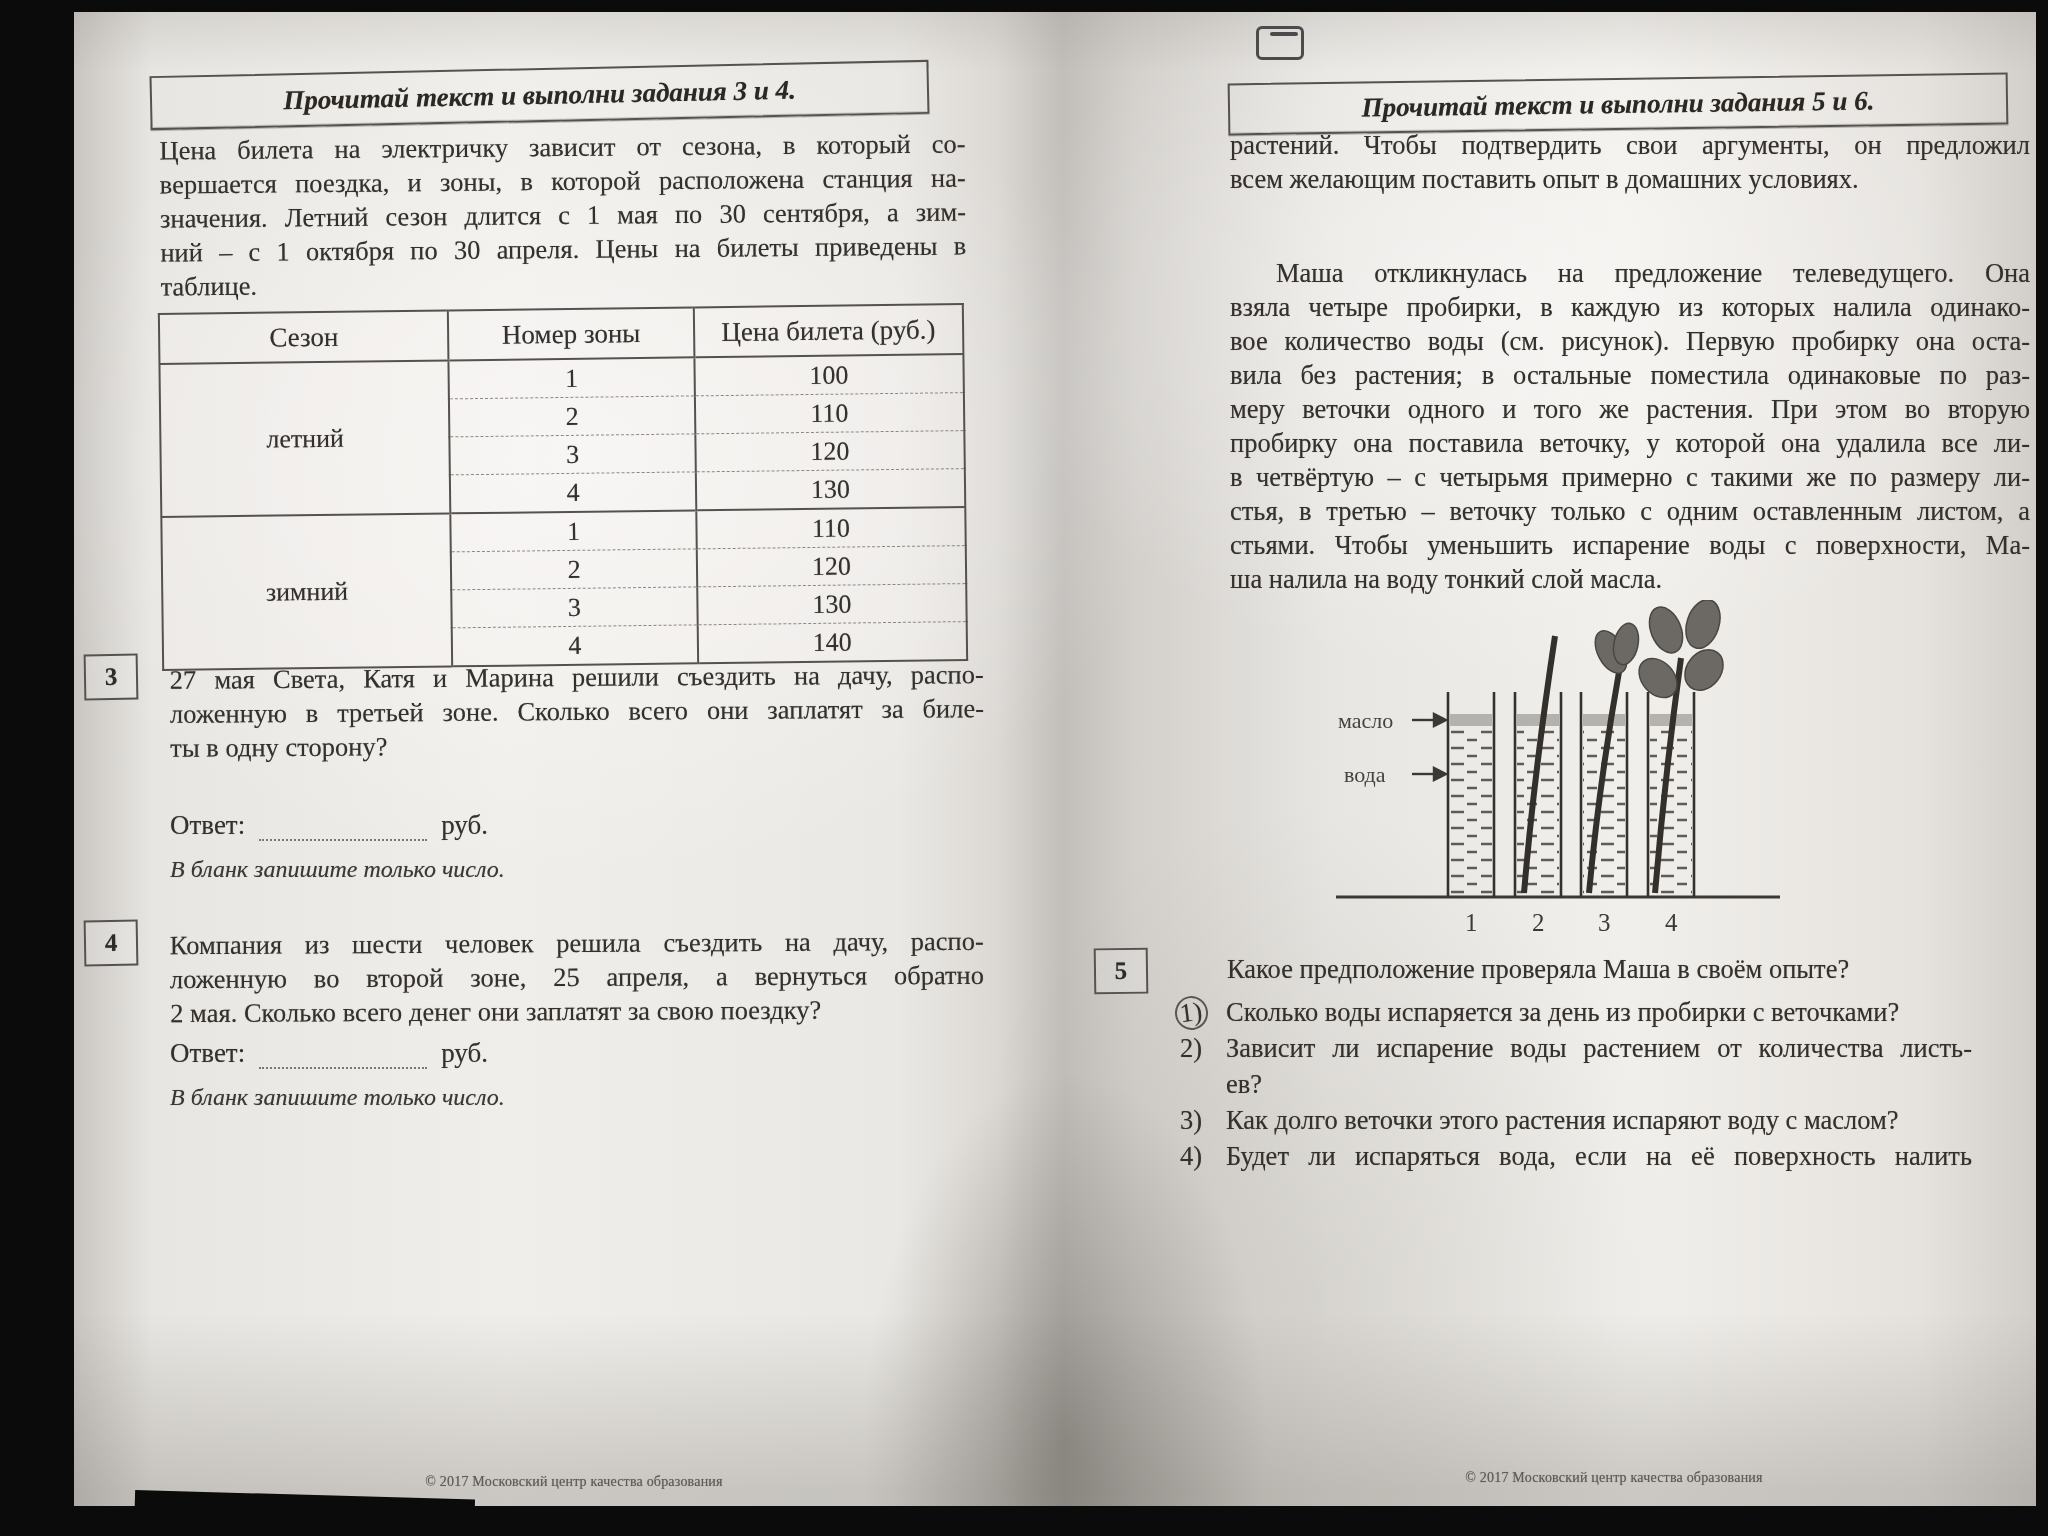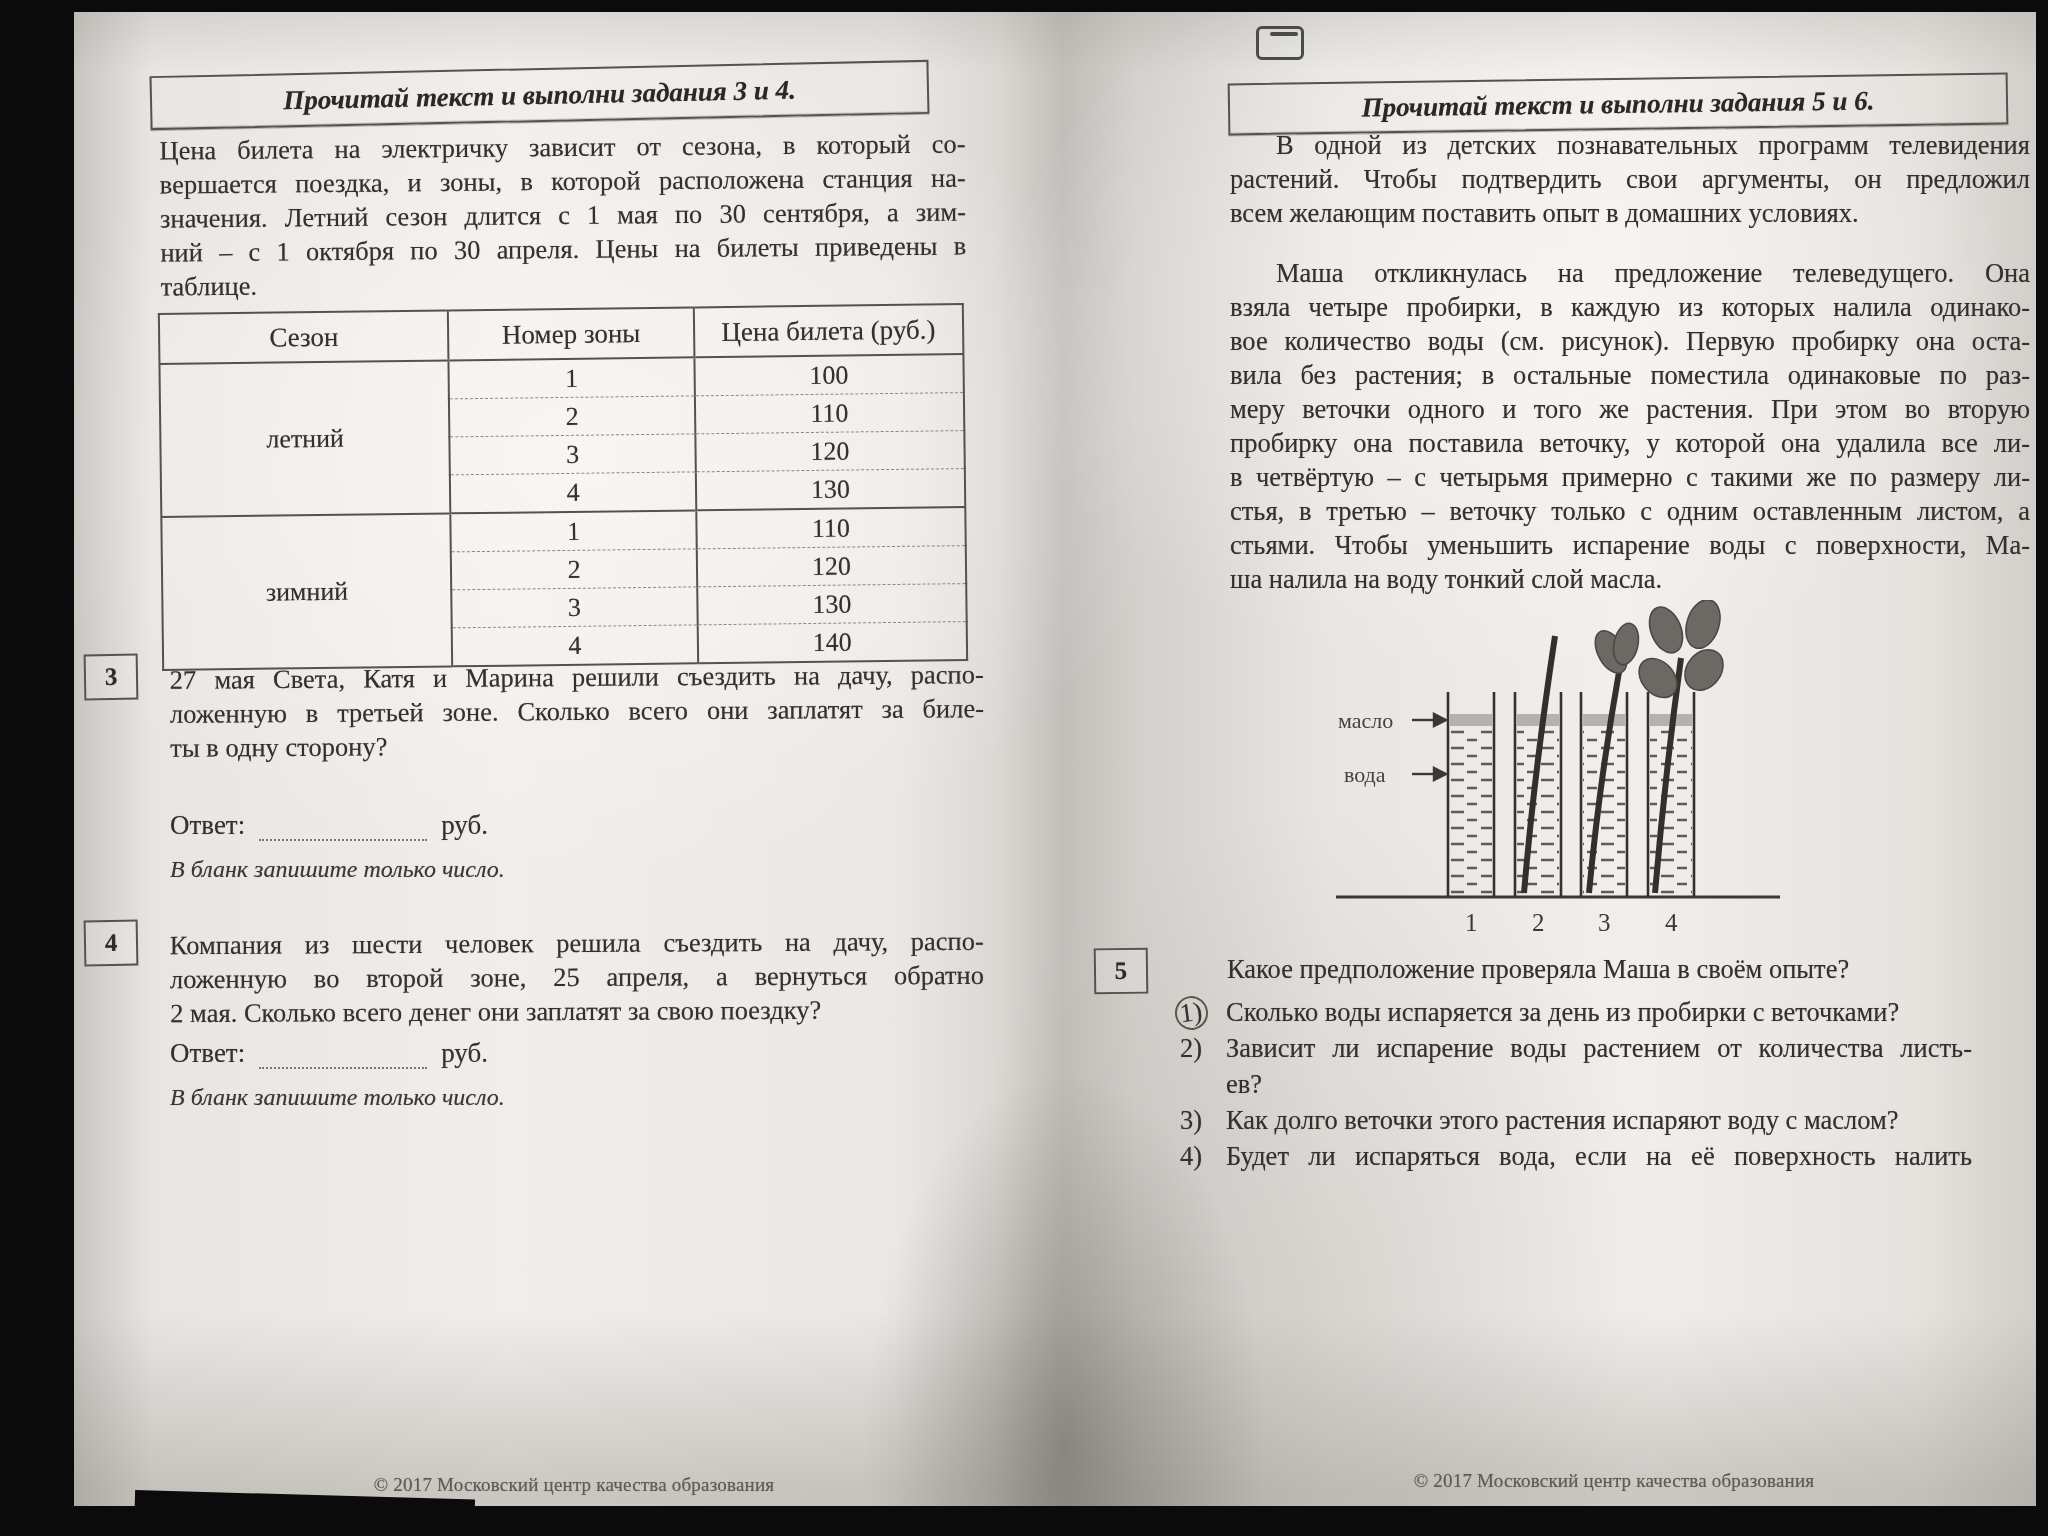--- a/index.html
+++ b/index.html
@@ -56,21 +56,21 @@
   .note { position:absolute; font-style:italic; font-size:24px; color:#3b3834; }
 
   .opts { position:absolute; width:800px; }
   .opt { display:flex; font-size:26.5px; line-height:36px; }
   .optnum { width:46px; flex:none; }
   .opttext { width:746px; }
   .opttext .oline { line-height:36px; }
   .circled { display:inline-block; border:2.2px solid #5b564f; border-radius:50%;
              padding:0 4px 1px 3px; line-height:29px; transform:rotate(-7deg); margin-left:-5px; }
 
-  .pfooter { position:absolute; width:620px; text-align:center; font-size:19px; color:#5f5b55; letter-spacing:.2px; }
+  .pfooter { position:absolute; width:620px; text-align:center; font-size:14px; color:#5f5b55; letter-spacing:.2px; }
 
   .tubes { position:absolute; }
 
   .window-icon {
     position:absolute; left:1256px; top:26px; width:42px; height:28px;
     border:3.5px solid #4b4b4b; border-radius:6px; background:rgba(255,255,255,.08);
   }
   .window-icon .bar { position:absolute; left:11px; right:3px; top:3px; height:3.5px; background:#4b4b4b; border-radius:2px; }
 
   .corner-wedge { position:absolute; left:60px; top:1478px; width:340px; height:42px;
@@ -179,21 +179,20 @@
     <div class="pfooter txt" style="left:190px; top:1462px;">© 2017  Московский центр качества образования</div>
   </div>
 
   <div class="page page-right">
 
     <div class="hbox txt" style="left:174px; top:66px; width:776px; height:48px; transform:rotate(-0.8deg);">
       <span>Прочитай текст и выполни задания 5 и 6.</span>
     </div>
 
     <div class="block txt" style="left:176px; top:116px; width:800px;">
-      <div class="line jl ind">В одной из детских познавательных программ телевидения</div>
       <div class="line jl">растений. Чтобы подтвердить свои аргументы, он предложил</div>
       <div class="line pl">всем желающим поставить опыт в домашних условиях.</div>
     </div>
 
     <div class="block txt" style="left:176px; top:244px; width:800px;">
       <div class="line jl ind">Маша откликнулась на предложение телеведущего. Она</div>
       <div class="line jl">взяла четыре пробирки, в каждую из которых налила одинако-</div>
       <div class="line jl">вое количество воды (см. рисунок). Первую пробирку она оста-</div>
       <div class="line jl">вила без растения; в остальные поместила одинаковые по раз-</div>
       <div class="line jl">меру веточки одного и того же растения. При этом во вторую</div>

